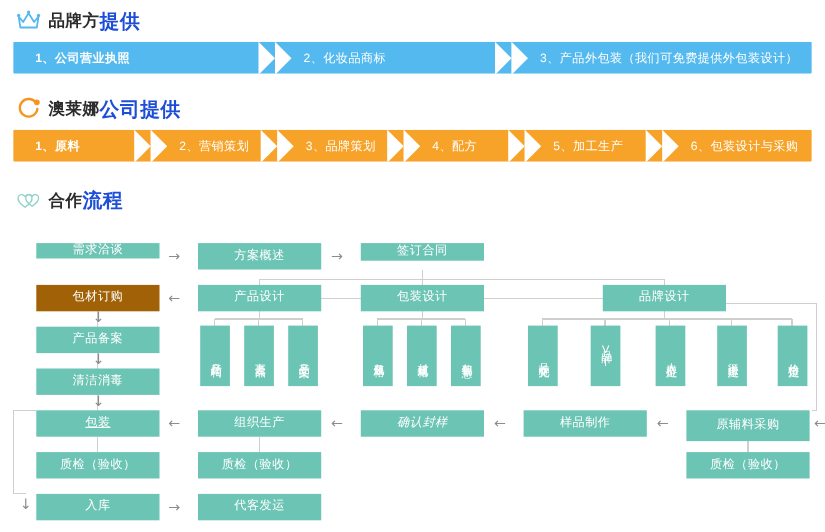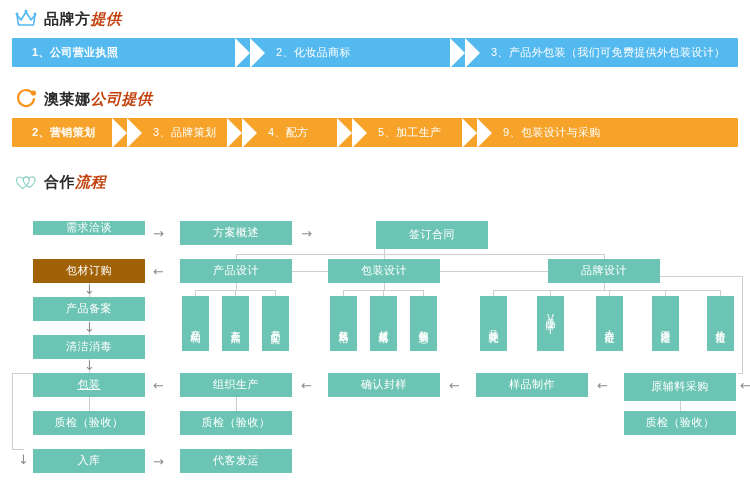--- a/index.html
+++ b/index.html
@@ -13,21 +13,21 @@
   }
 
   
   .section-head{
     display:flex; align-items:center;
     padding-left:14px;
     height:30px;
   }
   .section-head .ico{ width:24px; height:24px; flex:0 0 24px; margin-right:6px; display:block; }
   .section-head .h-strong{ font-size:15px; font-weight:bold; color:#2b2b2b; letter-spacing:.5px;}
-  .section-head .h-weak{ font-size:15px; font-weight:bold; color:#c2410c; letter-spacing:.5px;font-style:italic;}
+  .section-head .h-weak{ font-size:18px; font-weight:bold; color:#1d4ed8; letter-spacing:.5px;}
 
   #head-brand{ position:absolute; left:0; top:4px; }
   #head-company{ position:absolute; left:0; top:84px; }
   #head-process{ position:absolute; left:0; top:167px; }
 
   
   .ribbon{
     position:absolute; left:12px; right:12px;
     height:29px;
     display:flex;
@@ -130,25 +130,26 @@
 <div class="section-head" id="head-company">
   <svg class="ico" viewBox="0 0 24 24">
     <path d="M19 7 A8 8 0 1 0 20 12" fill="none" stroke="#f7941e" stroke-width="2.2" stroke-linecap="round"></path>
     <circle cx="19.5" cy="6" r="2.6" fill="#f7941e"></circle>
   </svg>
   <span class="h-strong">澳莱娜</span>
   <span class="h-weak">公司提供</span>
 </div>
 
 <div class="ribbon" id="ribbon-company">
+  <div class="chev" style="flex:0 0 125px">1、原料</div>
   <div class="chev" style="flex:0 0 115px">2、营销策划</div>
   <div class="chev" style="flex:0 0 115px">3、品牌策划</div>
   <div class="chev" style="flex:0 0 110px">4、配方</div>
   <div class="chev" style="flex:0 0 125px">5、加工生产</div>
-  <div class="chev" style="flex:1 1 auto">9、包装设计与采购</div>
+  <div class="chev" style="flex:1 1 auto">6、包装设计与采购</div>
 </div>
 
 <div class="section-head" id="head-process">
   <svg class="ico" viewBox="0 0 26 24">
     <path d="M9.5 19 C3 14.5 2 11.5 2.8 9 C3.7 6.2 7.2 5.6 9.5 8.4 C11.8 5.6 15.3 6.2 16.2 9 C17 11.5 16 14.5 9.5 19 Z" fill="none" stroke="#8fd3c6" stroke-width="1.3"></path>
     <path d="M16.5 18 C10.5 13.8 9.6 11 10.3 8.7 C11.1 6.1 14.3 5.5 16.5 8.1 C18.7 5.5 21.9 6.1 22.7 8.7 C23.4 11 22.5 13.8 16.5 18 Z" fill="none" stroke="#8fd3c6" stroke-width="1.3"></path>
   </svg>
   <span class="h-strong">合作</span>
   <span class="h-weak">流程</span>
 </div>
@@ -196,41 +197,41 @@
 
       <path d="M236 191 L236 205"></path>
 
       <path d="M680 191 L680 205"></path>
 
       <path d="M33 167 L12 167 L12 243 L24 243"></path>
     </g>
   </svg>
 <div class="node" style="left: 33px; top: 15px; width: 112px; height: 14px; background: rgb(108, 196, 180);">需求洽谈</div>
     <div class="node" style="left: 180px; top: 15px; width: 112px; height: 24px; background: rgb(108, 196, 180);">方案概述</div>
-    <div class="node" style="left: 328px; top: 15px; width: 112px; height: 28px; background: rgb(108, 196, 180); margin-left: 48px;">签订合同</div>
+    <div class="node" style="left: 328px; top: 15px; width: 112px; height: 16px; background: rgb(108, 196, 180);">签订合同</div>
     <div class="node" style="left: 33px; top: 53px; width: 112px; height: 24px; background: #a16207;">包材订购</div>
     <div class="node" style="left: 180px; top: 53px; width: 112px; height: 24px; background: rgb(108, 196, 180);">产品设计</div>
     <div class="node" style="left: 328px; top: 53px; width: 112px; height: 24px; background: rgb(108, 196, 180);">包装设计</div>
     <div class="node" style="left: 548px; top: 53px; width: 112px; height: 24px; background: rgb(108, 196, 180);">品牌设计</div>
     <div class="node vert" style="left: 182px; top: 90px; width: 27px; height: 55px; background: rgb(108, 196, 180);">产品结构</div>
     <div class="node vert" style="left: 222px; top: 90px; width: 27px; height: 55px; background: rgb(108, 196, 180);">亮点卖点</div>
     <div class="node vert" style="left: 262px; top: 90px; width: 27px; height: 55px; background: rgb(108, 196, 180);">产品文案</div>
     <div class="node vert" style="left: 330px; top: 90px; width: 27px; height: 55px; background: rgb(108, 196, 180);">包装风格</div>
     <div class="node vert" style="left: 370px; top: 90px; width: 27px; height: 55px; background: rgb(108, 196, 180);">材质规格</div>
     <div class="node vert" style="left: 410px; top: 90px; width: 27px; height: 55px; background: rgb(108, 196, 180);">包装创意</div>
     <div class="node vert" style="left: 480px; top: 90px; width: 27px; height: 55px; background: rgb(108, 196, 180);">品牌文化</div>
     <div class="node vert" style="left: 537px; top: 90px; width: 27px; height: 55px; background: rgb(108, 196, 180);">品牌VI</div>
     <div class="node vert" style="left: 596px; top: 90px; width: 27px; height: 55px; background: rgb(108, 196, 180);">人群定位</div>
     <div class="node vert" style="left: 652px; top: 90px; width: 27px; height: 55px; background: rgb(108, 196, 180);">渠道定位</div>
     <div class="node vert" style="left: 707px; top: 90px; width: 27px; height: 55px; background: rgb(108, 196, 180);">价格定位</div>
     <div class="node" style="left: 33px; top: 91px; width: 112px; height: 24px; background: rgb(108, 196, 180);">产品备案</div>
     <div class="node" style="left: 33px; top: 129px; width: 112px; height: 24px; background: rgb(108, 196, 180);">清洁消毒</div>
     <div class="node" style="left: 33px; top: 167px; width: 112px; height: 24px; background: rgb(108, 196, 180); text-decoration: underline;">包装</div>
     <div class="node" style="left: 180px; top: 167px; width: 112px; height: 24px; background: rgb(108, 196, 180);">组织生产</div>
-    <div class="node" style="left: 328px; top: 167px; width: 112px; height: 24px; background: rgb(108, 196, 180);">确认封样</div>
+    <div class="node" style="left: 328px; top: 167px; width: 112px; height: 24px; background: rgb(108, 196, 180); font-style: italic;">确认封样</div>
     <div class="node" style="left: 476px; top: 167px; width: 112px; height: 24px; background: rgb(108, 196, 180);">样品制作</div>
     <div class="node" style="left: 624px; top: 167px; width: 112px; height: 28px; background: rgb(108, 196, 180);">原辅料采购</div>
     <div class="node" style="left: 33px; top: 205px; width: 112px; height: 24px; background: rgb(108, 196, 180);">质检（验收）</div>
     <div class="node" style="left: 180px; top: 205px; width: 112px; height: 24px; background: rgb(108, 196, 180);">质检（验收）</div>
     <div class="node" style="left: 624px; top: 205px; width: 112px; height: 24px; background: rgb(108, 196, 180);">质检（验收）</div>
     <div class="node" style="left: 33px; top: 243px; width: 112px; height: 24px; background: rgb(108, 196, 180);">入库</div>
     <div class="node" style="left: 180px; top: 243px; width: 112px; height: 24px; background: rgb(108, 196, 180);">代客发运</div>
     <span class="arrowglyph" style="left: 153px; top: 21px; color: rgb(140, 140, 140);">→</span>
     <span class="arrowglyph" style="left: 301px; top: 21px; color: rgb(140, 140, 140);">→</span>
     <span class="arrowglyph" style="left: 153px; top: 59px; color: rgb(140, 140, 140);">←</span>

